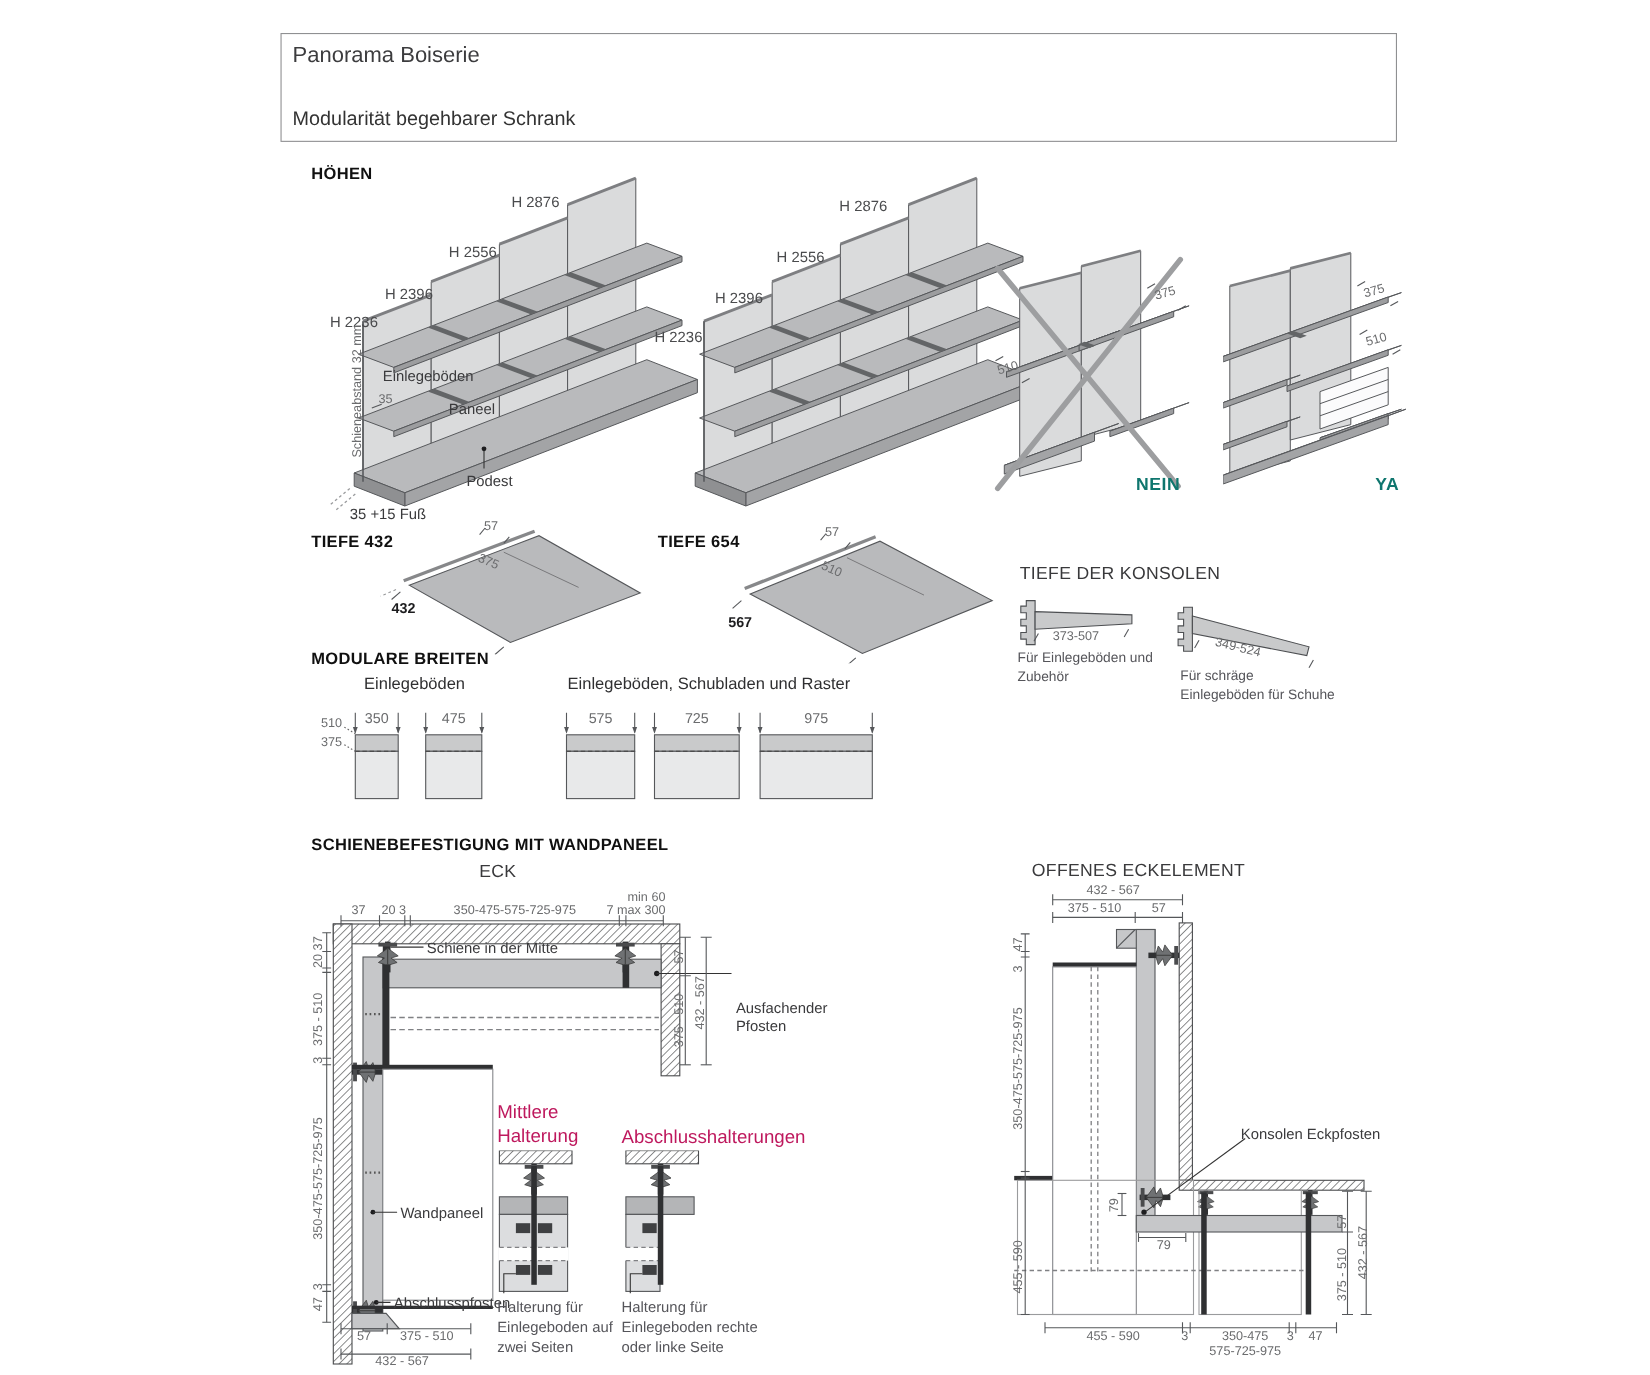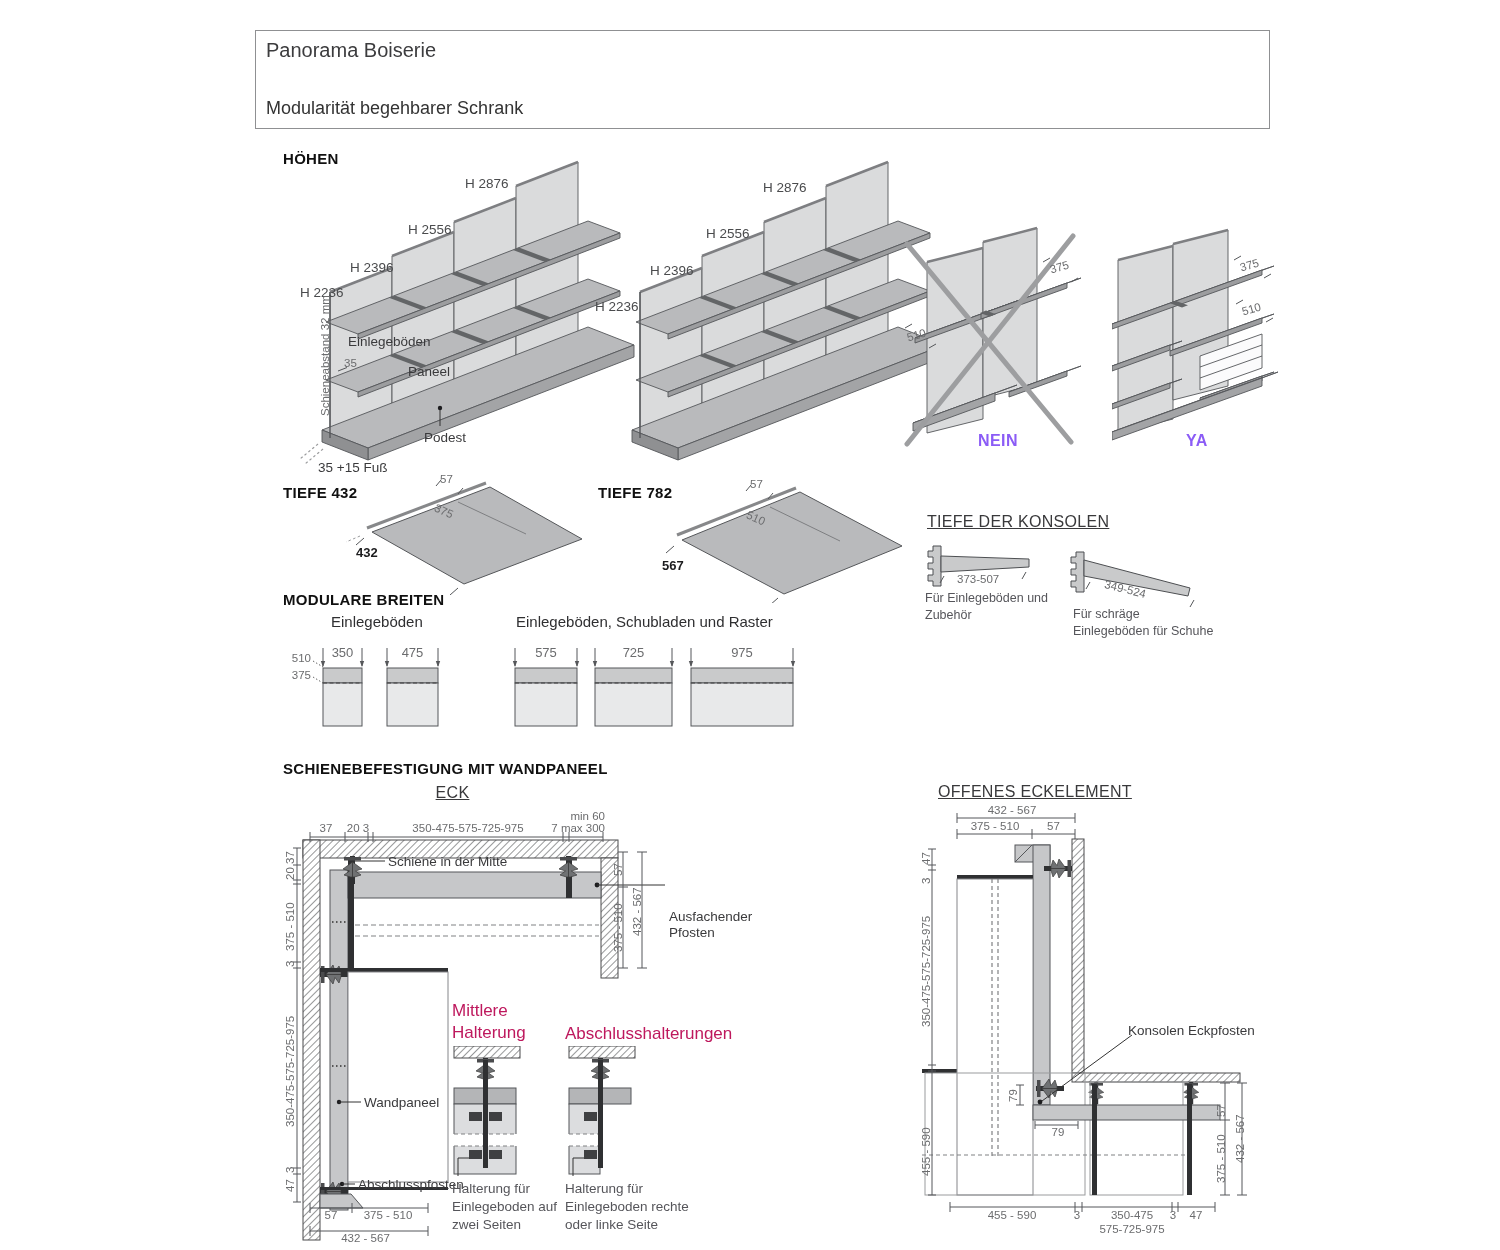--- a/index.html
+++ b/index.html
@@ -7,26 +7,26 @@
         font-family:"Liberation Sans",sans-serif;color:#222;}
   .abs{position:absolute;}
   .dim{font-size:11.5px;color:#6b6c6e;white-space:nowrap;line-height:1;}
   .dimc{text-align:center;}
   .vlab{transform:rotate(-90deg);transform-origin:0 0;white-space:nowrap;line-height:1;}
   .tilt{transform:rotate(-16deg);}
   .tilt24{transform:rotate(24deg);}
   .tilt14{transform:rotate(14deg);}
   .call{font-size:13.5px;color:#3a3a3c;white-space:nowrap;line-height:1.15;}
   .hb{font-size:15px;font-weight:bold;color:#101010;letter-spacing:.3px;white-space:nowrap;}
-  .hr{font-size:16px;color:#39393b;white-space:nowrap;letter-spacing:.3px;text-decoration:underline;}
+  .hr{font-size:16px;color:#39393b;white-space:nowrap;letter-spacing:.3px;}
   .hl{font-size:13.5px;color:#4a4b4d;white-space:nowrap;line-height:1;}
   .bold-note{font-size:15px;font-weight:bold;color:#141414;line-height:1.35;}
   .cap{font-size:12.5px;color:#55555a;line-height:1.35;}
   .bignum{font-size:13px;font-weight:bold;color:#1c1c1e;line-height:1;}
-  .noyes{font-size:16px;font-weight:bold;color:#8b5cf6;letter-spacing:.5px;}
+  .noyes{font-size:16px;font-weight:bold;color:#0f766e;letter-spacing:.5px;text-align:right;}
   .prewrap{white-space:pre-line;}
   .grp{font-size:15px;color:#2f2f31;white-space:nowrap;}
   .ht{font-size:17px;color:#be185d;line-height:1.28;}
   svg{display:block;}
 </style>
 </head>
 <body>
 
 <div id="page">
 
@@ -242,21 +242,21 @@
       <line x1="118" y1="32" x2="186" y2="64" stroke="#6f7072" stroke-width="0.8"></line>
       <line x1="24" y1="68" x2="16" y2="75" stroke="#55575a"></line>
       <line x1="118" y1="118" x2="110" y2="125" stroke="#55575a"></line>
       <line x1="20" y1="66" x2="6" y2="72" stroke="#9a9b9d" stroke-dasharray="2.5 2.5"></line>
     </svg>
     <span class="abs dim" style="left:100px;top:4px;">57</span>
     <span class="abs dim tilt24" style="left:94px;top:36px;">375</span>
     <span class="abs bignum" style="left:16px;top:76px;">432</span>
   </div>
 
-  <span class="abs hb" style="left:598px;top:484px;">TIEFE 782</span>
+  <span class="abs hb" style="left:598px;top:484px;">TIEFE 654</span>
   <div class="abs" style="left:650px;top:473px;width:265px;height:130px;">
     <svg width="265" height="130" viewBox="0 0 265 130">
       <polygon points="32,67 150,19 252,73 134,121" fill="#b9babc" stroke="#55575a"></polygon>
       <line x1="27" y1="62" x2="146" y2="15" stroke="#87888a" stroke-width="3"></line>
       <line x1="96" y1="18" x2="101" y2="12" stroke="#55575a"></line>
       <line x1="118" y1="26" x2="123" y2="20" stroke="#55575a"></line>
       <line x1="120" y1="34" x2="190" y2="68" stroke="#6f7072" stroke-width="0.8"></line>
       <line x1="24" y1="73" x2="16" y2="80" stroke="#55575a"></line>
       <line x1="128" y1="125" x2="120" y2="132" stroke="#55575a"></line>
     </svg>

